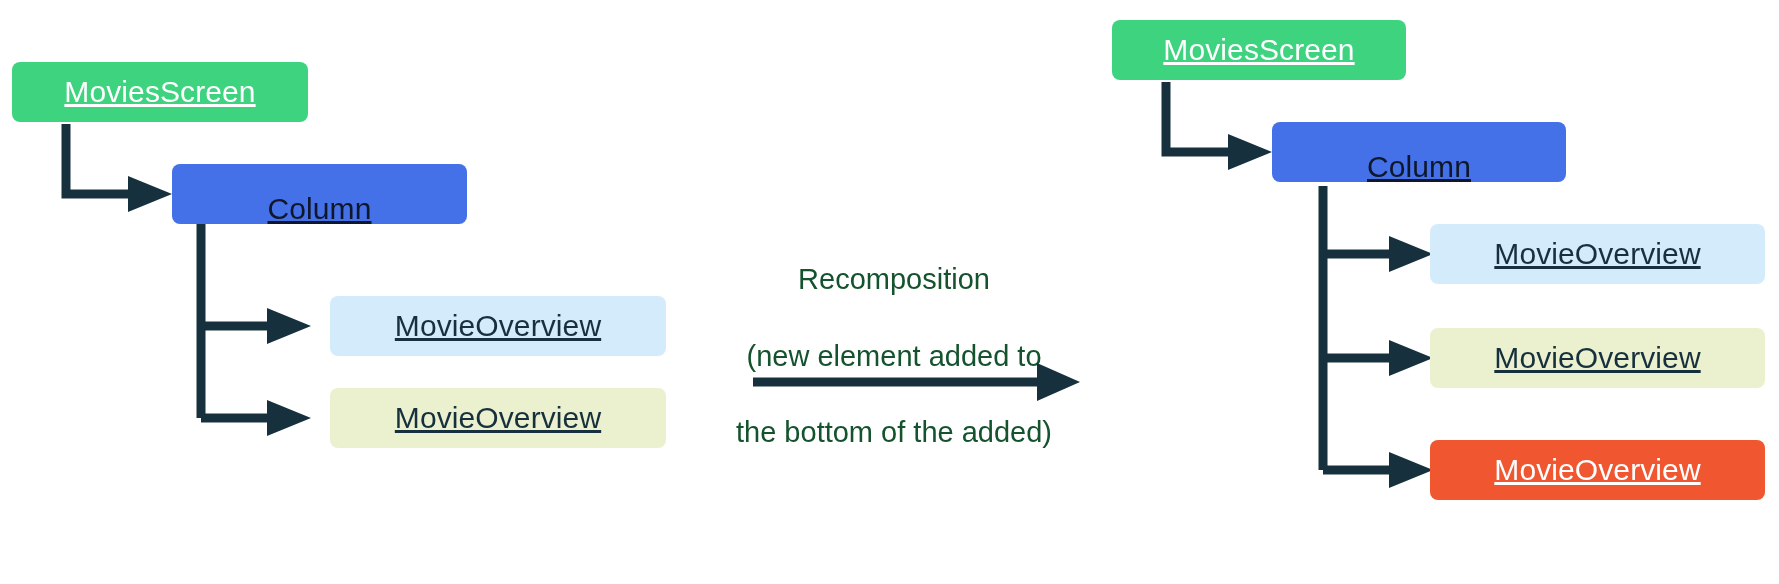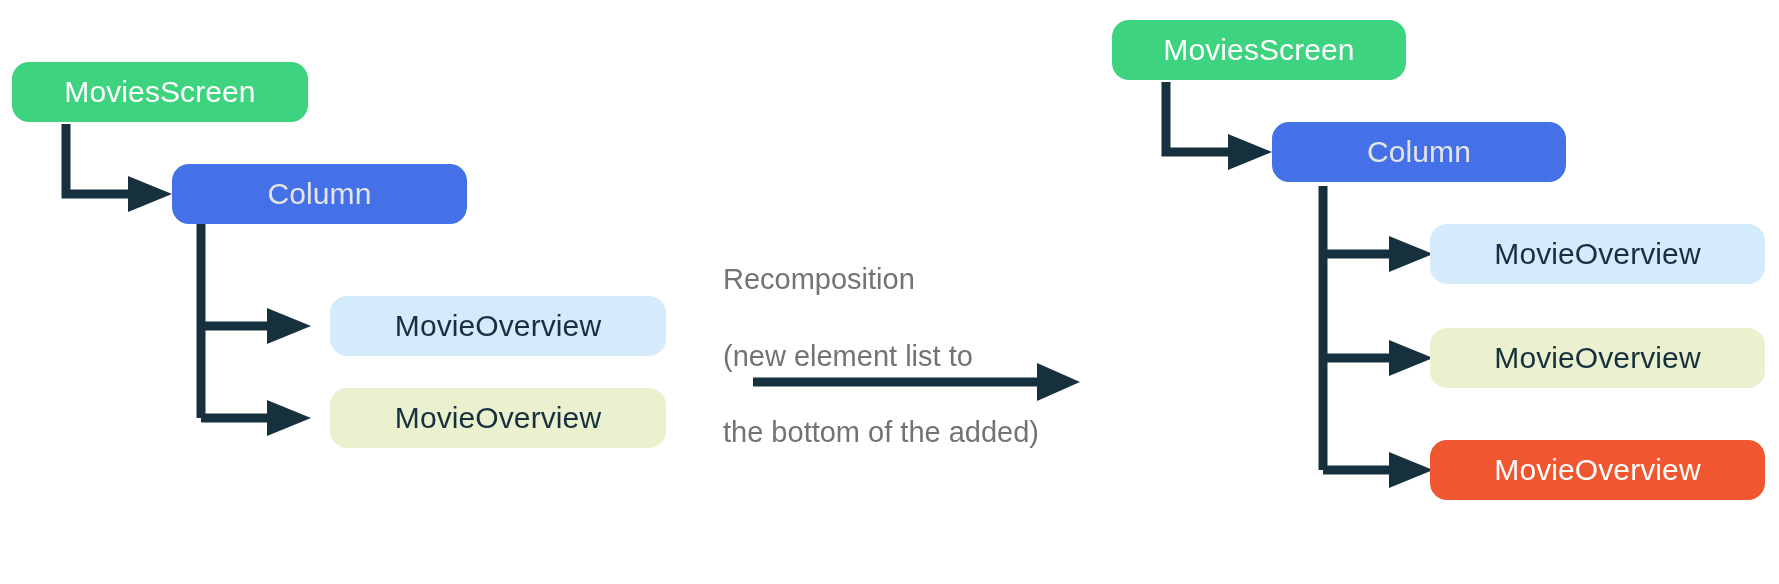--- a/index.html
+++ b/index.html
@@ -15,42 +15,44 @@
     width: 1779px;
     height: 584px;
     background: #ffffff;
     overflow: hidden;
   }
   .node {
     position: absolute;
     display: flex;
     align-items: center;
     justify-content: center;
-    border-radius: 17px;
+    border-radius: 8px;
     box-sizing: border-box;
     font-size: 30px;
     letter-spacing: 0.1px;
     line-height: 1;
     white-space: nowrap;
+    text-decoration: underline;
   }
   .node-screen   { background: #3ED37F; color: #ffffff; }
-  .node-column   { background: #4470E8; color: #e5e5e5; }
+  .node-column   { background: #4470E8; color: #0f172a; align-items: flex-end; }
   .node-blue     { background: #D3EBFB; color: #16303D; }
   .node-yellow   { background: #EBF1CF; color: #16303D; }
   .node-orange   { background: #F0562F; color: #ffffff; }
 
   .connector {
     position: absolute;
     overflow: visible;
   }
   .caption {
     position: absolute;
-    color: #737373;
+    color: #14532d;
     font-size: 29px;
     line-height: 1.32;
+    text-align: center;
     white-space: pre-line;
   }
 </style>
 </head>
 <body>
 
 <div id="canvas">
 
   <div class="node node-screen" style="left:12px; top:62px; width:296px; height:60px;">
     <span>MoviesScreen</span>
@@ -76,21 +78,21 @@
   <div class="node node-blue" style="left:330px; top:296px; width:336px; height:60px;">
     <span>MovieOverview</span>
   </div>
 
   <div class="node node-yellow" style="left:330px; top:388px; width:336px; height:60px;">
     <span>MovieOverview</span>
   </div>
 
   <div class="caption" style="left:723px; top:222px; width:342px;">
     <div>Recomposition</div>
-    <div>(new element list to</div>
+    <div>(new element added to</div>
     <div>the bottom of the added)</div>
   </div>
 
   <svg class="connector" style="left:745px; top:358px; width:340px; height:48px;" viewBox="0 0 340 48">
     <path d="M8,24 L300,24" fill="none" stroke="#16303D" stroke-width="9"></path>
     <path d="M292,5 L335,24 L292,43 Z" fill="#16303D"></path>
   </svg>
 
   <div class="node node-screen" style="left:1112px; top:20px; width:294px; height:60px;">
     <span>MoviesScreen</span>

